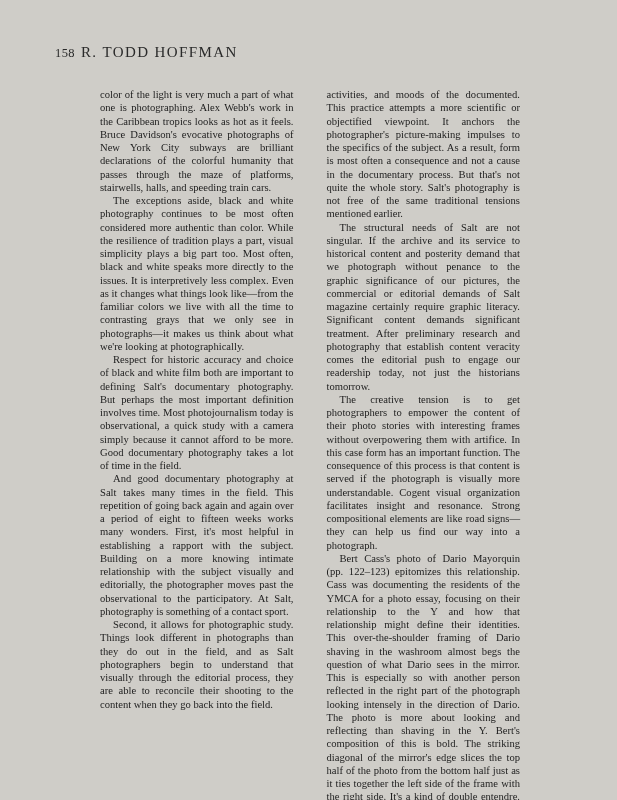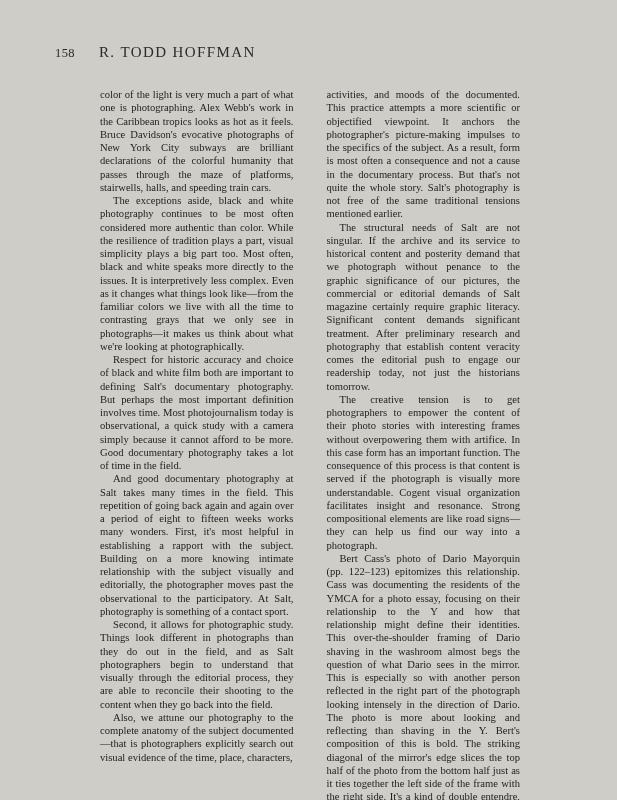--- a/index.html
+++ b/index.html
@@ -20,21 +20,21 @@
     box-sizing: border-box;
     overflow: hidden;
   }
   .running-head {
     position: absolute;
     top: 44px;
     left: 55px;
     right: 55px;
     display: flex;
     align-items: baseline;
-    gap: 24px;
+    gap: 6px;
     color: #2a2a2a;
   }
   .folio {
     font-family: "Liberation Serif", serif;
     font-size: 12.5px;
     letter-spacing: 0.4px;
   }
   .head-title {
     font-family: "Liberation Serif", serif;
     font-size: 15px;
@@ -77,21 +77,20 @@
   </div>
 
   <div class="columns">
 
     <div class="col">
       <p>color of the light is very much a part of what one is photographing. Alex Webb's work in the Caribbean tropics looks as hot as it feels. Bruce Davidson's evocative photographs of New York City subways are brilliant declarations of the colorful humanity that passes through the maze of platforms, stairwells, halls, and speeding train cars.</p>
       <p>The exceptions aside, black and white photography continues to be most often considered more authentic than color. While the resilience of tradition plays a part, visual simplicity plays a big part too. Most often, black and white speaks more directly to the issues. It is interpretively less complex. Even as it changes what things look like—from the familiar colors we live with all the time to contrasting grays that we only see in photographs—it makes us think about what we're looking at photographically.</p>
       <p>Respect for historic accuracy and choice of black and white film both are important to defining Salt's documentary photography. But perhaps the most important definition involves time. Most photojournalism today is observational, a quick study with a camera simply because it cannot afford to be more. Good documentary photography takes a lot of time in the field.</p>
       <p>And good documentary photography at Salt takes many times in the field. This repetition of going back again and again over a period of eight to fifteen weeks works many wonders. First, it's most helpful in establishing a rapport with the subject. Building on a more knowing intimate relationship with the subject visually and editorially, the photographer moves past the observational to the participatory. At Salt, photography is something of a contact sport.</p>
       <p>Second, it allows for photographic study. Things look different in photographs than they do out in the field, and as Salt photographers begin to understand that visually through the editorial process, they are able to reconcile their shooting to the content when they go back into the field.</p>
-      <p>Also, we attune our photography to the complete anatomy of the subject documented—that is photographers explicitly search out visual evidence of the time, place, characters,</p>
     </div>
 
     <div class="col">
       <p>activities, and moods of the documented. This practice attempts a more scientific or objectified viewpoint. It anchors the photographer's picture-making impulses to the specifics of the subject. As a result, form is most often a consequence and not a cause in the documentary process. But that's not quite the whole story. Salt's photography is not free of the same traditional tensions mentioned earlier.</p>
       <p>The structural needs of Salt are not singular. If the archive and its service to historical content and posterity demand that we photograph without penance to the graphic significance of our pictures, the commercial or editorial demands of Salt magazine certainly require graphic literacy. Significant content demands significant treatment. After preliminary research and photography that establish content veracity comes the editorial push to engage our readership today, not just the historians tomorrow.</p>
       <p>The creative tension is to get photographers to empower the content of their photo stories with interesting frames without overpowering them with artifice. In this case form has an important function. The consequence of this process is that content is served if the photograph is visually more understandable. Cogent visual organization facilitates insight and resonance. Strong compositional elements are like road signs—they can help us find our way into a photograph.</p>
       <p>Bert Cass's photo of Dario Mayorquin (pp. 122–123) epitomizes this relationship. Cass was documenting the residents of the YMCA for a photo essay, focusing on their relationship to the Y and how that relationship might define their identities. This over-the-shoulder framing of Dario shaving in the washroom almost begs the question of what Dario sees in the mirror. This is especially so with another person reflected in the right part of the photograph looking intensely in the direction of Dario. The photo is more about looking and reflecting than shaving in the Y. Bert's composition of this is bold. The striking diagonal of the mirror's edge slices the top half of the photo from the bottom half just as it ties together the left side of the frame with the right side. It's a kind of double entendre. This diagonal visually supports the imagined line of eye contact between</p>
     </div>
 
   </div>

